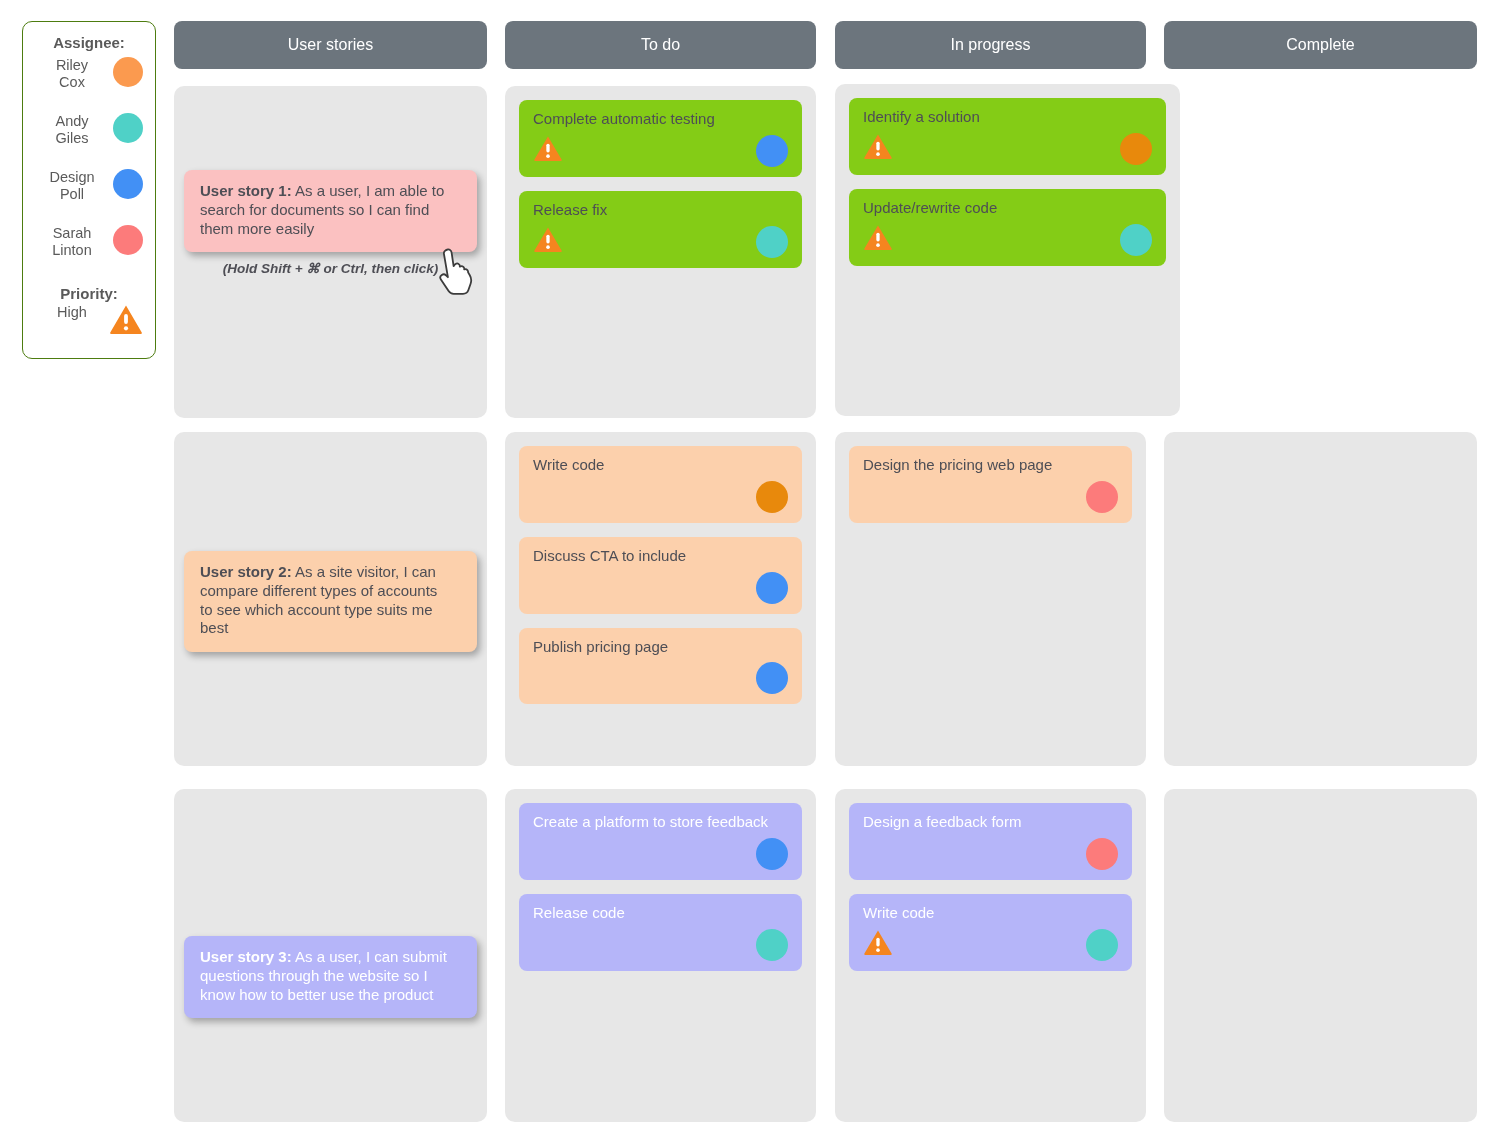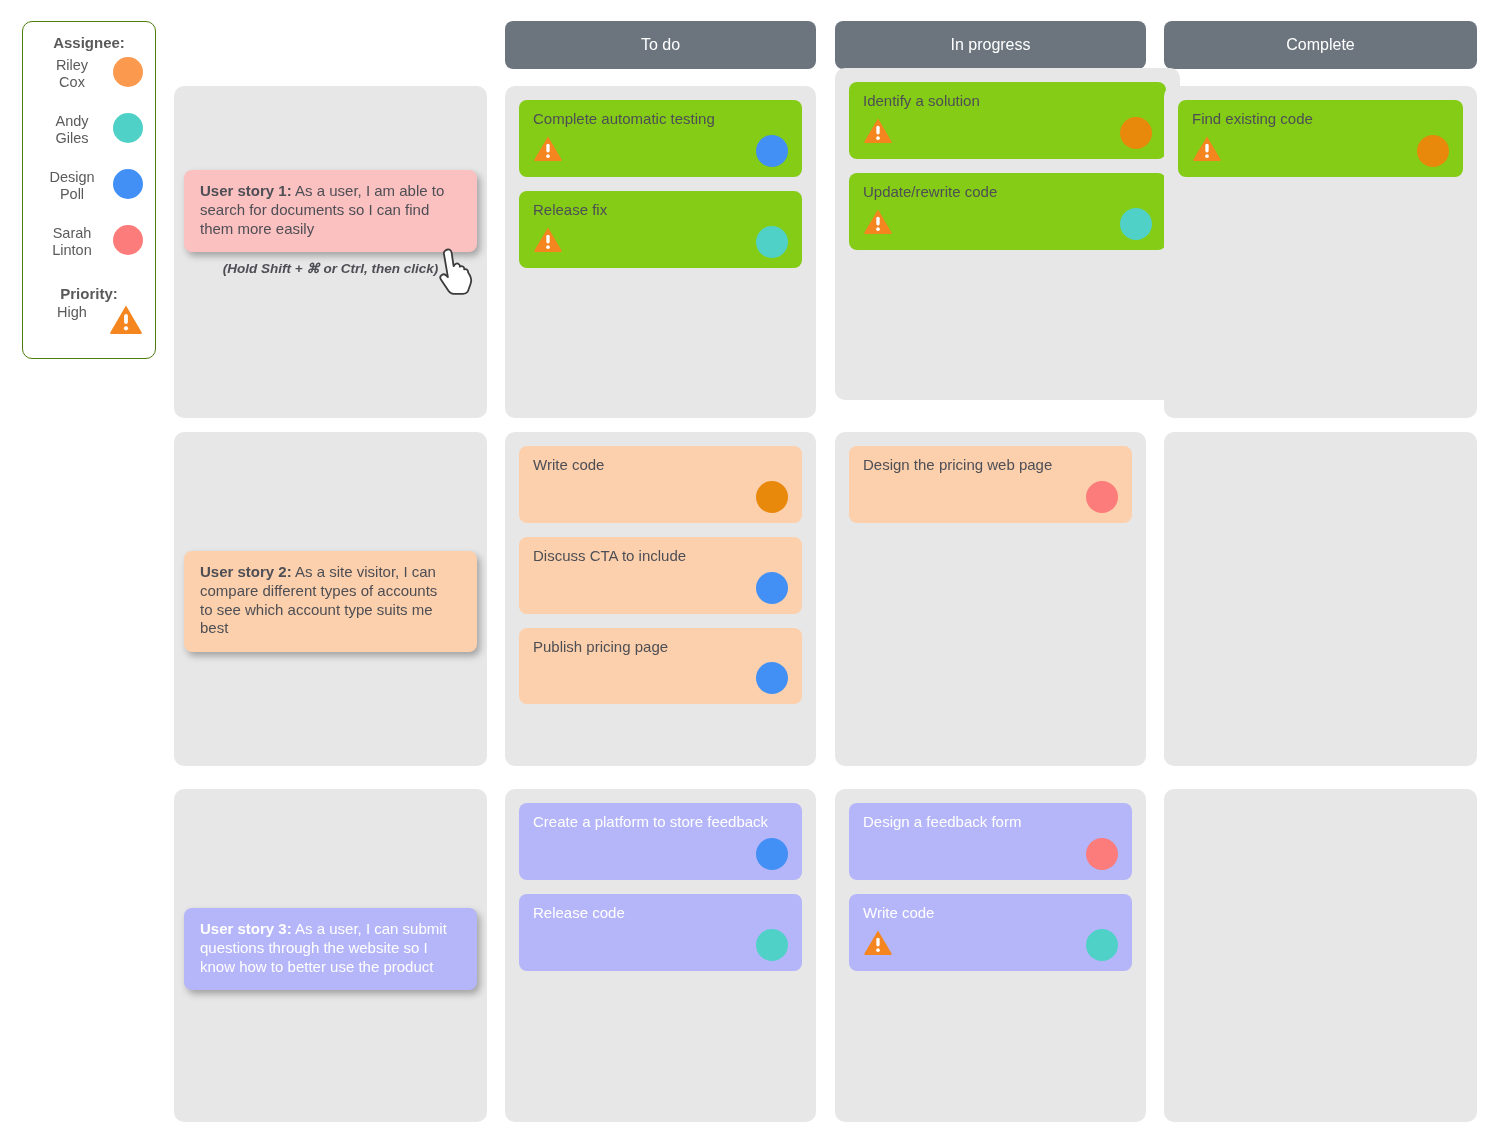--- a/index.html
+++ b/index.html
@@ -131,21 +131,21 @@
     border-radius: 8px;
     padding: 12px 26px 14px 16px;
     box-shadow: 3px 4px 7px rgba(0,0,0,0.30);
     font-size: 15px;
     line-height: 1.25;
     color: #4e4e55;
   }
   .story-card .lead { font-weight: bold; }
   .story-card.pink   { background: #fbc1c1; }
   .story-card.orange { background: #fcd0ac; }
-  .story-card.purple { background: #b5b5f9; color: #ffffff; }
+  .story-card.purple { background: #b5b5f9; color: #ffffff; margin-top: 28px; }
   .story-hint {
     margin-top: 8px;
     text-align: center;
     font-size: 13.5px;
     font-weight: bold;
     font-style: italic;
     color: #4e4e55;
   }
 
   
@@ -205,20 +205,21 @@
       <span>
         <svg class="warn" viewBox="0 0 34 31" xmlns="http://www.w3.org/2000/svg">
           <path d="M17 1.6 L32.6 28.2 Q33.6 29.9 31.6 29.9 L2.4 29.9 Q0.4 29.9 1.4 28.2 Z" fill="#f5851f"></path>
           <rect x="15.1" y="10" width="3.8" height="10" rx="1.9" fill="#ffffff"></rect>
           <circle cx="17" cy="24.3" r="2.1" fill="#ffffff"></circle>
         </svg>
       </span>
     </div>
   </div>
 
+  <div class="col-head" style="left:174px; width:313px;">User stories</div>
   <div class="col-head" style="left:505px; width:311px;">To do</div>
   <div class="col-head" style="left:835px; width:311px;">In progress</div>
   <div class="col-head" style="left:1164px; width:313px;">Complete</div>
 
   <div class="cell" style="left:174px; top:86px; width:313px; height:332px;">
     <div class="story-wrap" style="top:84px;">
       <div class="story-card pink">
         <span class="lead">User story 1:</span><span> As a user, I am able to search for documents so I can find them more easily</span>
       </div>
       <div class="story-hint">(Hold Shift + ⌘ or Ctrl, then click)</div>
@@ -249,21 +250,21 @@
               <rect x="15.1" y="10" width="3.8" height="10" rx="1.9" fill="#fff"></rect>
               <circle cx="17" cy="24.3" r="2.1" fill="#fff"></circle>
             </svg>
         </span>
         <span class="spacer"></span>
         <span class="avatar" style="background:#4fd1c7"></span>
       </div>
     </div>
   </div>
 
-  <div class="cell" style="left:835px; top:68px; width:345px; height:332px;">
+  <div class="cell" style="left:835px; top:84px; width:345px; height:332px;">
     <div class="card pink">
       <div class="card-title">Identify a solution</div>
       <div class="card-foot">
         <span>
           <svg class="warn-sm" viewBox="0 0 34 31">
               <path d="M17 1.6 L32.6 28.2 Q33.6 29.9 31.6 29.9 L2.4 29.9 Q0.4 29.9 1.4 28.2 Z" fill="#f5851f"></path>
               <rect x="15.1" y="10" width="3.8" height="10" rx="1.9" fill="#fff"></rect>
               <circle cx="17" cy="24.3" r="2.1" fill="#fff"></circle>
             </svg>
         </span>
@@ -280,36 +281,20 @@
               <rect x="15.1" y="10" width="3.8" height="10" rx="1.9" fill="#fff"></rect>
               <circle cx="17" cy="24.3" r="2.1" fill="#fff"></circle>
             </svg>
         </span>
         <span class="spacer"></span>
         <span class="avatar" style="background:#4fd1c7"></span>
       </div>
     </div>
   </div>
 
-  <div class="cell" style="left:1164px; top:86px; width:313px; height:332px;">
-    <div class="card pink">
-      <div class="card-title">Find existing code</div>
-      <div class="card-foot">
-        <span>
-          <svg class="warn-sm" viewBox="0 0 34 31">
-              <path d="M17 1.6 L32.6 28.2 Q33.6 29.9 31.6 29.9 L2.4 29.9 Q0.4 29.9 1.4 28.2 Z" fill="#f5851f"></path>
-              <rect x="15.1" y="10" width="3.8" height="10" rx="1.9" fill="#fff"></rect>
-              <circle cx="17" cy="24.3" r="2.1" fill="#fff"></circle>
-            </svg>
-        </span>
-        <span class="spacer"></span>
-        <span class="avatar" style="background:#e8890c"></span>
-      </div>
-    </div>
-  </div>
 
   <div class="cell" style="left:174px; top:432px; width:313px; height:334px;">
     <div class="story-wrap" style="top:119px;">
       <div class="story-card orange">
         <span class="lead">User story 2:</span><span> As a site visitor, I can compare different types of accounts to see which account type suits me best</span>
       </div>
     </div>
   </div>
 
   <div class="cell" style="left:505px; top:432px; width:311px; height:334px;">

